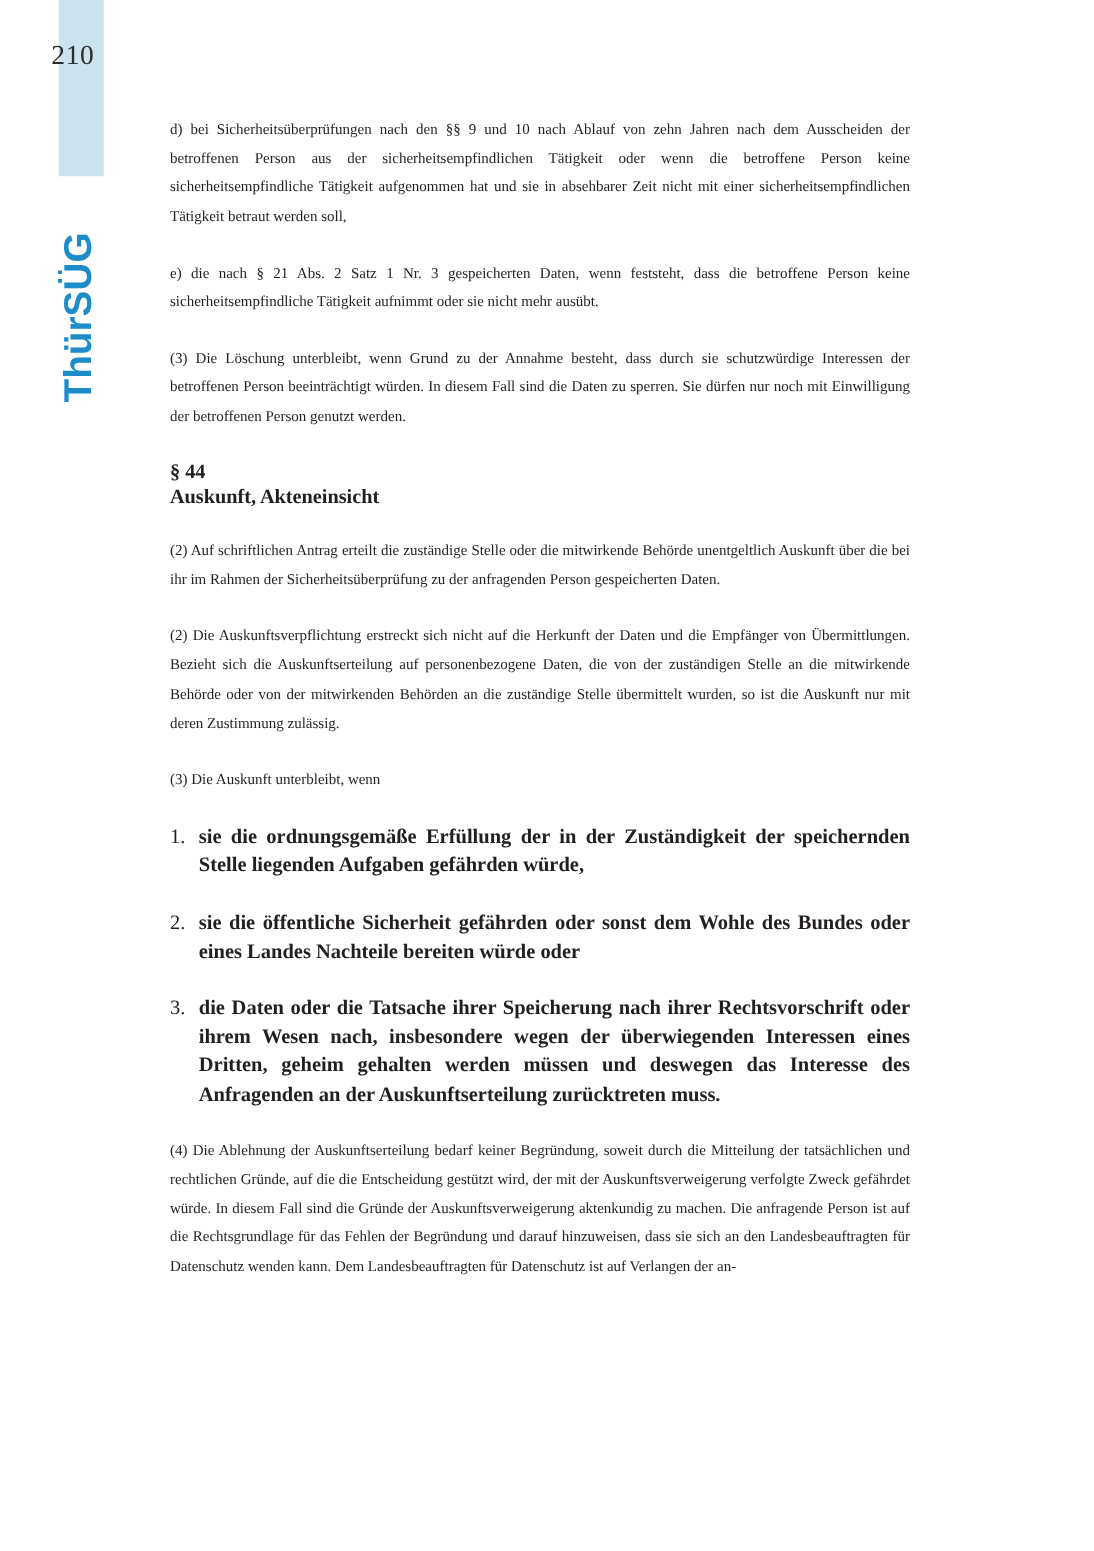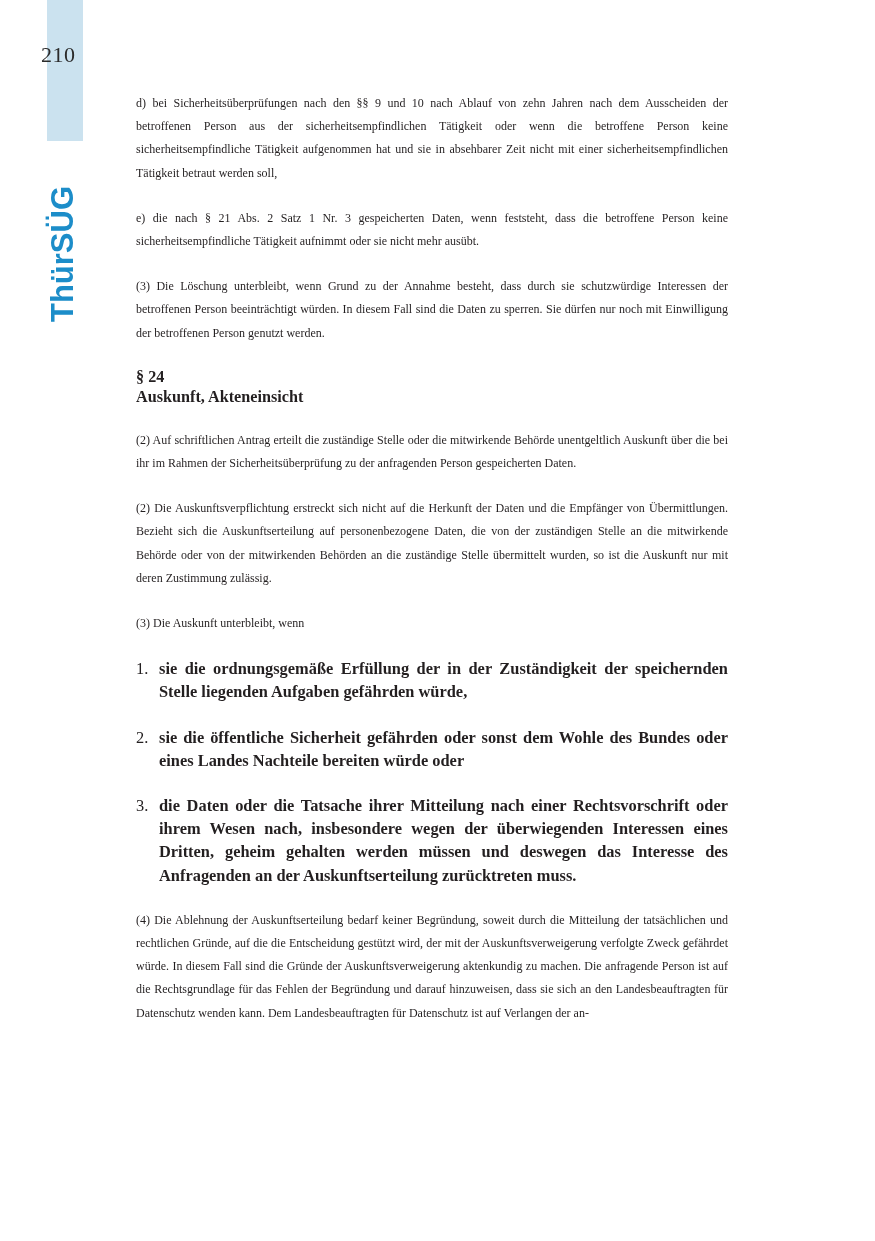--- a/index.html
+++ b/index.html
@@ -22,21 +22,21 @@
     left: 47px;
     top: 0px;
     width: 36px;
     height: 141px;
     background: #cbe2ef;
   }
 
   #page-number {
     position: absolute;
     left: 41px;
-    top: 42px;
+    top: 31px;
     width: 50px;
     text-align: left;
     font-family: "Liberation Serif", "DejaVu Serif", serif;
     font-size: 22px;
     line-height: 26px;
     color: #2b2b2b;
     letter-spacing: 0.5px;
   }
 
   #section-tab-label {
@@ -124,40 +124,40 @@
 <div id="text-column">
 
   <p class="para">d)  bei Sicherheitsüberprüfungen nach den §§ 9 und 10 nach Ablauf von zehn Jahren nach dem Ausscheiden der betroffenen Person aus der sicherheitsempfindlichen Tätigkeit oder wenn die betroffene Person keine sicherheitsempfindliche Tätigkeit aufgenommen hat und sie in absehbarer Zeit nicht mit einer sicherheitsempfindlichen Tätigkeit betraut werden soll,</p>
 
   <p class="para">e)  die nach § 21 Abs. 2 Satz 1 Nr. 3 gespeicherten Daten, wenn feststeht, dass die betroffene Person keine sicherheitsempfindliche Tätigkeit aufnimmt oder sie nicht mehr ausübt.</p>
 
 
   <p class="para">(3) Die Löschung unterbleibt, wenn Grund zu der Annahme besteht, dass durch sie schutzwürdige Interessen der betroffenen Person beeinträchtigt würden. In diesem Fall sind die Daten zu sperren. Sie dürfen nur noch mit Einwilligung der betroffenen Person genutzt werden.</p>
 
   <div class="heading-block">
-    <div class="heading-line">§ 24</div>
+    <div class="heading-line">§ 44</div>
     <div class="heading-line">Auskunft, Akteneinsicht</div>
   </div>
 
   <p class="para">(2) Auf schriftlichen Antrag erteilt die zuständige Stelle oder die mitwirkende Behörde unentgeltlich Auskunft über die bei ihr im Rahmen der Sicherheitsüberprüfung zu der anfragenden Person gespeicherten Daten.</p>
 
   <p class="para">(2) Die Auskunftsverpflichtung erstreckt sich nicht auf die Herkunft der Daten und die Empfänger von Übermittlungen. Bezieht sich die Auskunftserteilung auf personenbezogene Daten, die von der zuständigen Stelle an die mitwirkende Behörde oder von der mitwirkenden Behörden an die zuständige Stelle übermittelt wurden, so ist die Auskunft nur mit deren Zustimmung zulässig.</p>
 
   <p class="para">(3) Die Auskunft unterbleibt, wenn</p>
 
   <div class="num-list">
     <div class="num-item">
       <span class="num-marker">1.</span>
       <span class="num-text">sie die ordnungsgemäße Erfüllung der in der Zuständigkeit der speichernden Stelle liegenden Aufgaben gefährden würde,</span>
     </div>
     <div class="num-item">
       <span class="num-marker">2.</span>
       <span class="num-text">sie die öffentliche Sicherheit gefährden oder sonst dem Wohle des Bundes oder eines Landes Nachteile bereiten würde oder</span>
     </div>
     <div class="num-item">
       <span class="num-marker">3.</span>
-      <span class="num-text">die Daten oder die Tatsache ihrer Mitteilung nach einer Rechtsvorschrift oder ihrem Wesen nach, insbesondere wegen der überwiegenden Interessen eines Dritten, geheim gehalten werden müssen und deswegen das Interesse des Anfragenden an der Auskunftserteilung zurücktreten muss.</span>
+      <span class="num-text">die Daten oder die Tatsache ihrer Speicherung nach ihrer Rechtsvorschrift oder ihrem Wesen nach, insbesondere wegen der überwiegenden Interessen eines Dritten, geheim gehalten werden müssen und deswegen das Interesse des Anfragenden an der Auskunftserteilung zurücktreten muss.</span>
     </div>
   </div>
 
   <p class="para">(4) Die Ablehnung der Auskunftserteilung bedarf keiner Begründung, soweit durch die Mitteilung der tatsächlichen und rechtlichen Gründe, auf die die Entscheidung gestützt wird, der mit der Auskunftsverweigerung verfolgte Zweck gefährdet würde. In diesem Fall sind die Gründe der Auskunftsverweigerung aktenkundig zu machen. Die anfragende Person ist auf die Rechtsgrundlage für das Fehlen der Begründung und darauf hinzuweisen, dass sie sich an den Landesbeauftragten für Datenschutz wenden kann. Dem Landesbeauftragten für Datenschutz ist auf Verlangen der an-</p>
 
 </div>
 
 </body></html>

